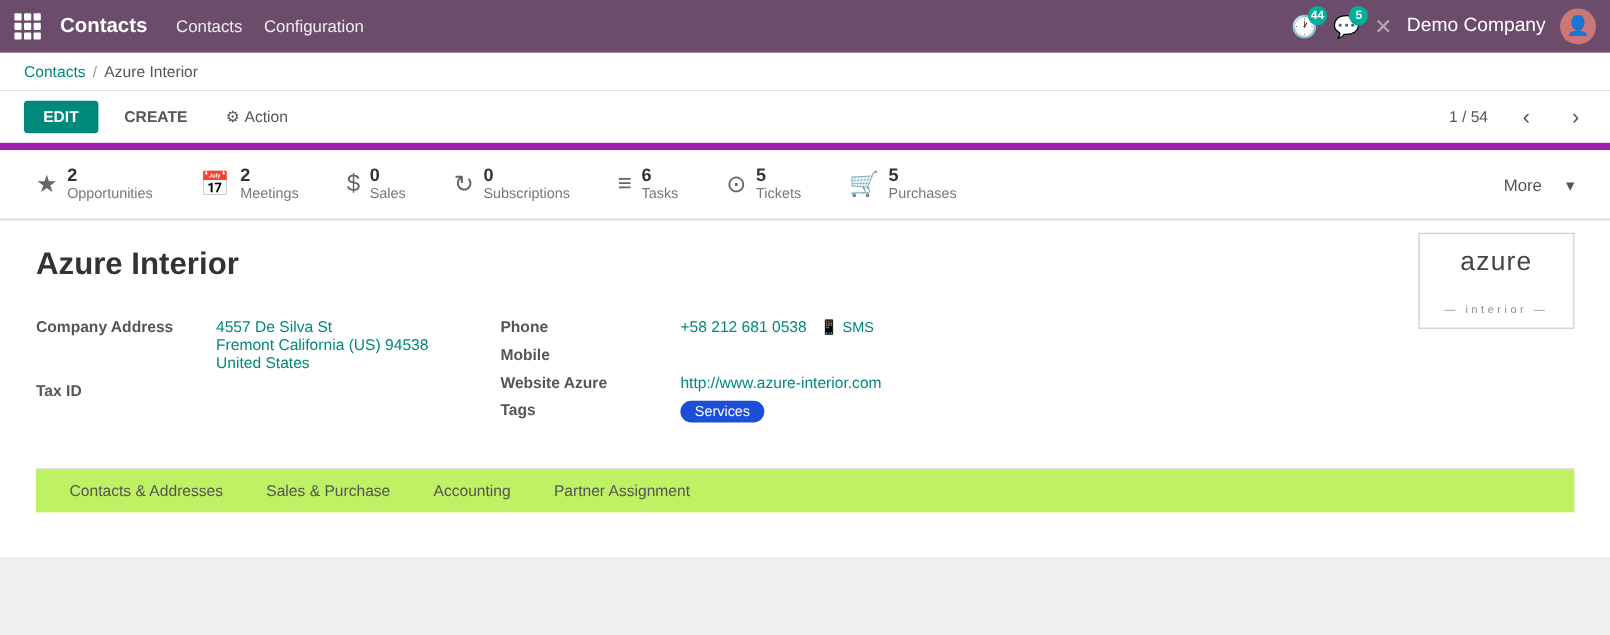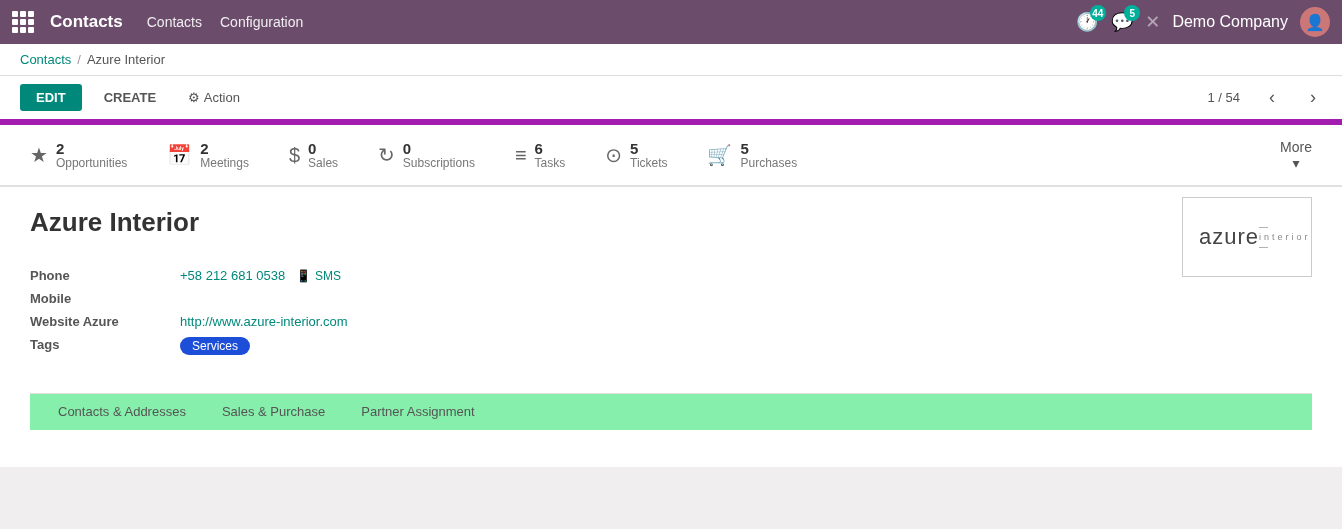--- a/index.html
+++ b/index.html
@@ -90,44 +90,43 @@
       display: flex; align-items: center; gap: 8px;
       padding: 14px 20px; cursor: pointer; border-bottom: 2px solid transparent;
       margin-bottom: -2px; color: #555; text-decoration: none;
       white-space: nowrap;
     }
     .smart-btn .sb-icon { font-size: 20px; color: #666; }
     .smart-btn .sb-text { display: flex; flex-direction: column; }
     .smart-btn .sb-count { font-size: 15px; font-weight: 600; color: #333; line-height: 1; }
     .smart-btn .sb-label { font-size: 12px; color: #777; }
     .smart-btn-more {
-      display: flex; align-items: center; gap: 0;
+      display: flex; align-items: center; gap: 20px;
       padding: 14px 20px; cursor: pointer; color: #555;
       margin-left: auto;
-      flex-direction: column;
     }
 
     
     .main-content {
       background: white;
       margin: 0;
       padding: 20px 30px;
       min-height: 280px;
     }
 
     .company-name {
       font-size: 26px; font-weight: 600; color: #333;
       margin-bottom: 30px;
     }
 
     .logo-box {
       float: right;
       border: 1px solid #ccc;
       padding: 10px 16px;
-      display: flex; flex-direction: row; align-items: center; justify-content: space-between;
+      display: flex; flex-direction: column; align-items: center; justify-content: space-between;
       width: 130px; height: 80px;
       margin-top: -10px;
     }
     .logo-box .logo-text { font-size: 22px; font-weight: 300; color: #444; letter-spacing: 1px; }
     .logo-box .logo-sub { font-size: 9px; letter-spacing: 3px; color: #888; }
 
     .info-grid { display: flex; gap: 60px; }
     .info-left { flex: 0 0 auto; min-width: 300px; }
     .info-right { flex: 1; }
 
@@ -141,21 +140,21 @@
     .tag-badge {
       background: #1d4ed8; color: white;
       border-radius: 12px; padding: 2px 12px;
       font-size: 12px; display: inline-block;
     }
 
     .sms-link { color: #00897b; font-size: 12px; text-decoration: none; margin-left: 8px; }
 
     
     .tabs-container {
-      background: #86efac;
+      background: #bef264;
       border-top: 1px solid #e0e0e0;
       display: flex;
       align-items: center;
       padding: 0 10px;
       margin-top: 30px;
       clear: both;
     }
     .tab-item {
       padding: 10px 18px;
       font-size: 13px;
@@ -303,20 +302,34 @@
 
       <div class="logo-box">
         <span class="logo-text">azure</span>
         <span class="logo-sub">— interior —</span>
       </div>
 
       <div class="company-name">Azure Interior</div>
 
       <div class="info-grid">
 
+        <div class="info-left">
+          <div class="info-row">
+            <span class="info-label">Company Address</span>
+            <div class="info-value info-multiline">
+              <span class="addr-line">4557 De Silva St</span>
+              <span class="addr-line">Fremont  California (US)  94538</span>
+              <span class="addr-line">United States</span>
+            </div>
+          </div>
+          <div class="info-row">
+            <span class="info-label">Tax ID</span>
+            <span class="info-value"></span>
+          </div>
+        </div>
 
         <div class="info-right">
           <div class="info-row">
             <span class="info-label">Phone</span>
             <span class="info-value">
               <a>+58 212 681 0538</a>
               <a class="sms-link">
                 <span>📱</span>
                 <span>SMS</span>
               </a>
@@ -337,18 +350,19 @@
             <span class="info-value">
               <span class="tag-badge">Services</span>
             </span>
           </div>
         </div>
       </div>
 
       <div class="tabs-container">
         <div class="tab-item">Contacts &amp; Addresses</div>
         <div class="tab-item">Sales &amp; Purchase</div>
+        <div class="tab-item">Accounting</div>
         <div class="tab-item">Partner Assignment</div>
       </div>
     </div>
 
   </div>
 </div>
 
 </body></html>

